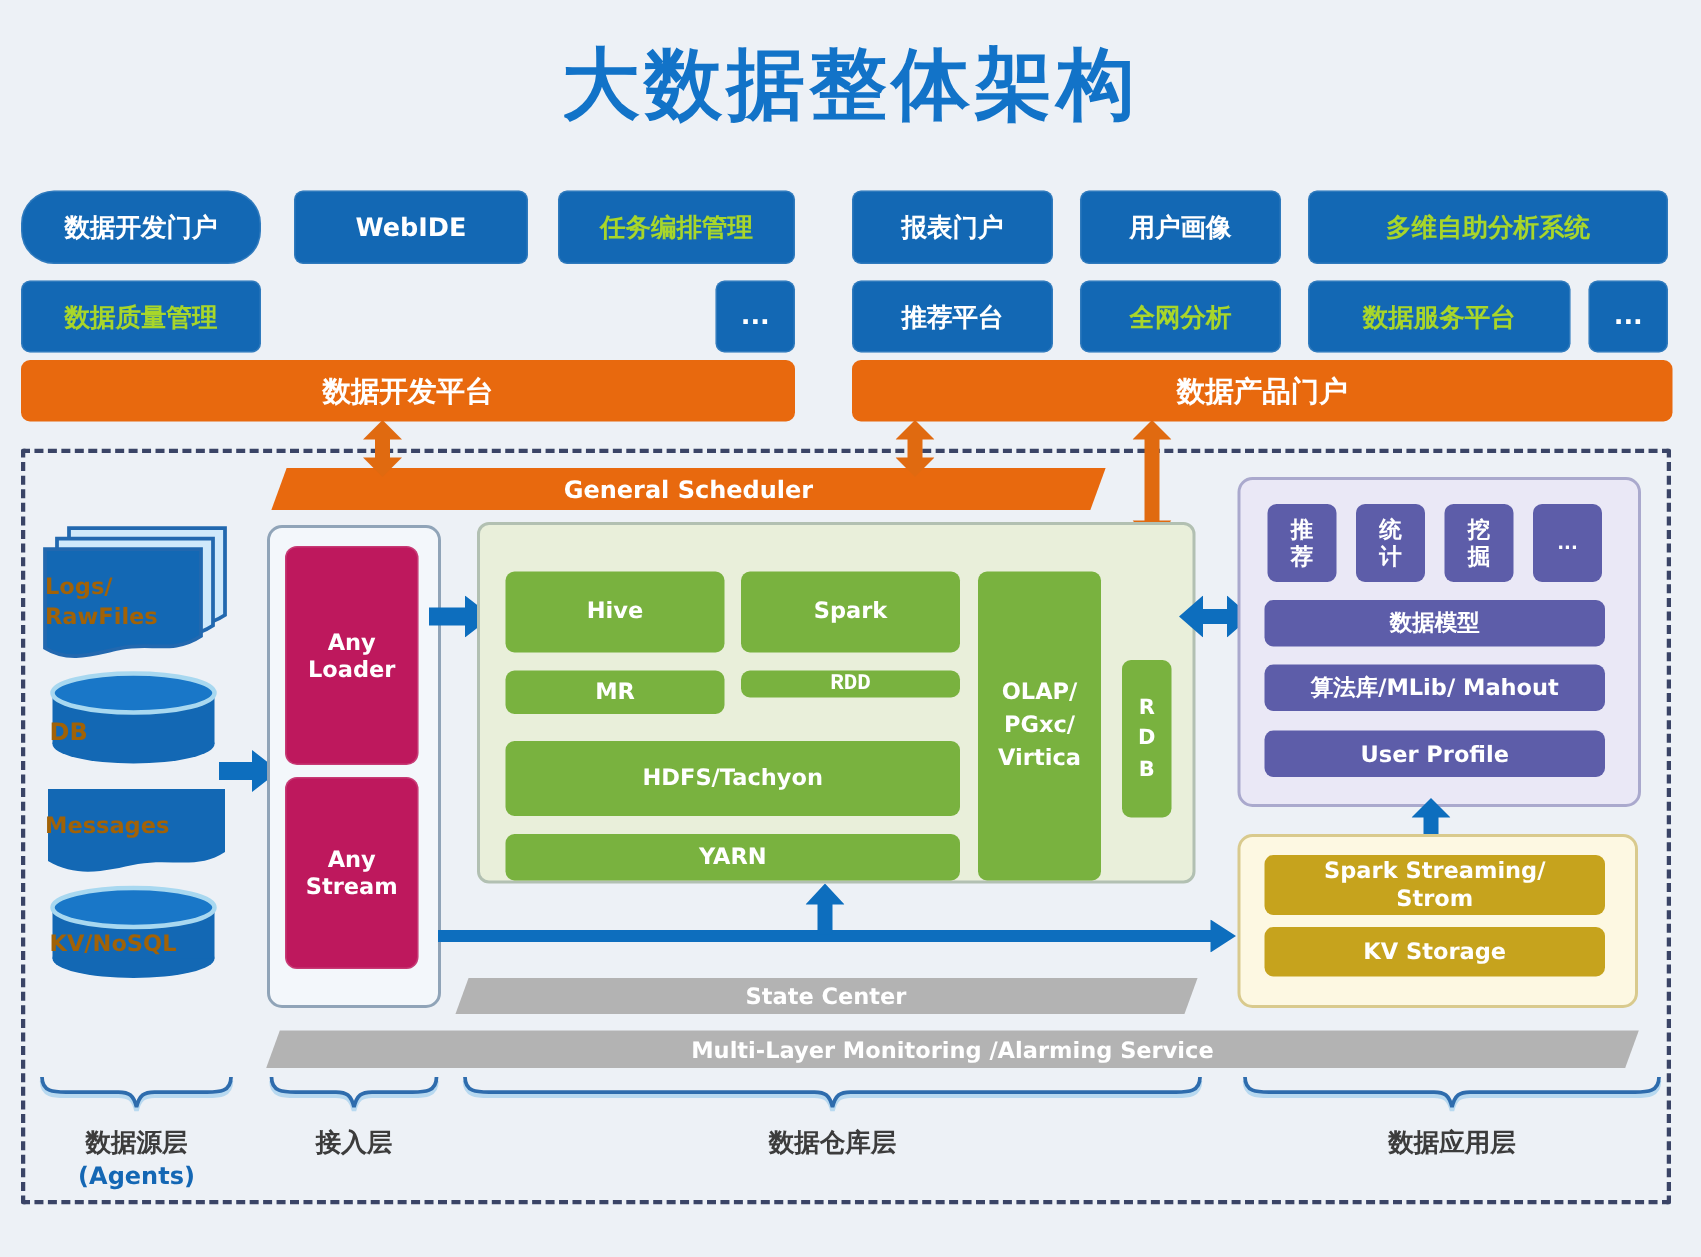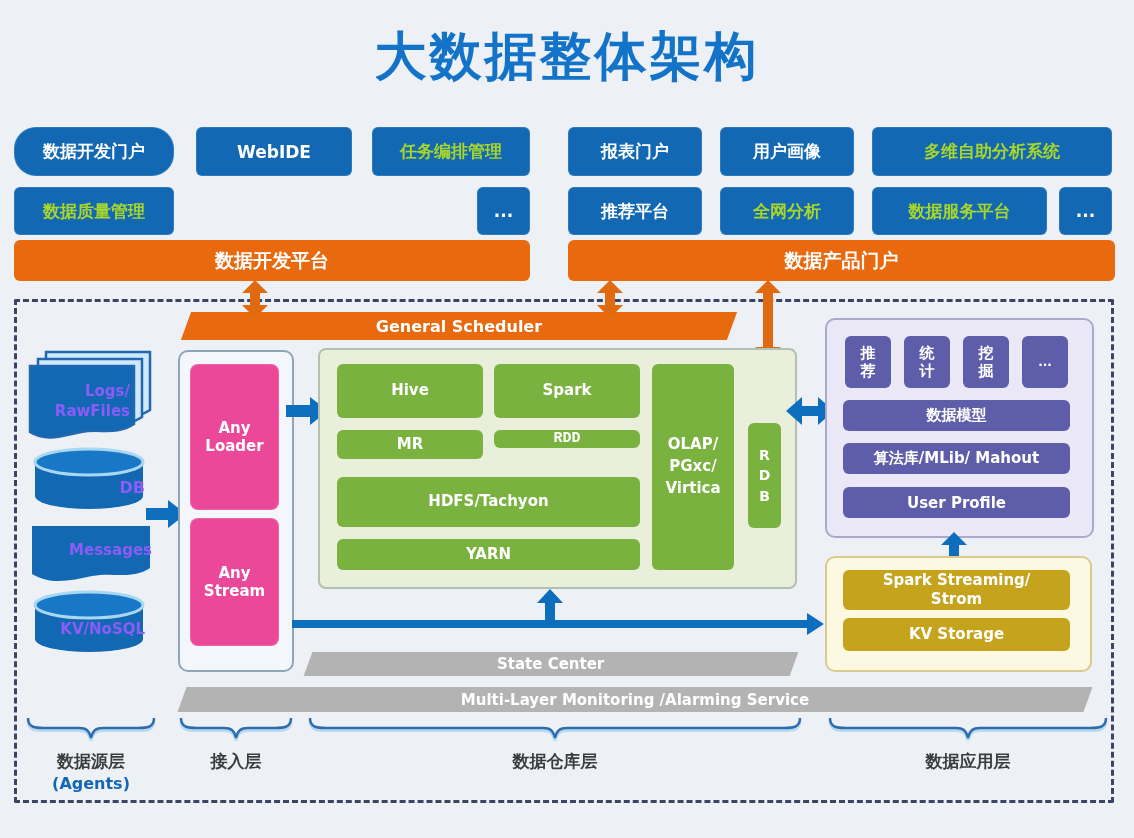--- a/index.html
+++ b/index.html
@@ -38,39 +38,39 @@
   .arr{background:#0d6ebe;}
   .oarr{background:#e06a10;}
   .arrow-right{clip-path:polygon(0 8px,calc(100% - 18px) 8px,calc(100% - 18px) 0,100% 50%,calc(100% - 18px) 100%,calc(100% - 18px) calc(100% - 8px),0 calc(100% - 8px));}
   .arrow-long{clip-path:polygon(0 7px,calc(100% - 17px) 7px,calc(100% - 17px) 0,100% 50%,calc(100% - 17px) 100%,calc(100% - 17px) calc(100% - 7px),0 calc(100% - 7px));}
   .arrow-up{clip-path:polygon(50% 0,100% 14px,calc(50% + 5px) 14px,calc(50% + 5px) 100%,calc(50% - 5px) 100%,calc(50% - 5px) 14px,0 14px);}
   .arrow-dv{clip-path:polygon(50% 0,100% 13px,calc(50% + 5px) 13px,calc(50% + 5px) calc(100% - 13px),100% calc(100% - 13px),50% 100%,0 calc(100% - 13px),calc(50% - 5px) calc(100% - 13px),calc(50% - 5px) 13px,0 13px);}
   .arrow-dh{clip-path:polygon(0 50%,16px 0,16px calc(50% - 5px),calc(100% - 16px) calc(50% - 5px),calc(100% - 16px) 0,100% 50%,calc(100% - 16px) 100%,calc(100% - 16px) calc(50% + 5px),16px calc(50% + 5px),16px 100%);}
   
   .panel{border-radius:10px;}
   .ingest-panel{background:#f3f7fb;border:2px solid #90a4b8;}
-  .ibox{background:#ec4899;border-radius:8px;color:#fff;font-weight:bold;font-size:15px;
+  .ibox{background:#be185d;border-radius:8px;color:#fff;font-weight:bold;font-size:15px;
         display:flex;align-items:center;justify-content:center;text-align:center;white-space:pre-line;
         box-shadow:inset 0 0 0 1px rgba(255,255,255,.15);}
   
   .green-panel{background:#e9efda;border:2px solid #b2c0b2;border-radius:8px;}
   .gbox{background:#79b23f;border-radius:6px;color:#fff;font-weight:bold;font-size:15px;
-        display:flex;align-items:center;justify-content:center;text-align:center;white-space:pre-line;line-height:1.45;}
+        display:flex;align-items:center;justify-content:center;text-align:center;white-space:pre-line;line-height:1.45;margin-top:17px;}
   
   .purple-panel{background:#eae8f6;border:2px solid #aaa9cd;border-radius:10px;}
   .pchip{background:#5d5da9;border-radius:6px;color:#fff;font-weight:bold;font-size:15px;
          display:flex;align-items:center;justify-content:center;text-align:center;white-space:pre-line;line-height:1.2;}
   .pbox{background:#5d5da9;border-radius:6px;color:#fff;font-weight:bold;font-size:15px;
         display:flex;align-items:center;justify-content:center;}
   
   .gold-panel{background:#fdf8e2;border:2px solid #d9ca8d;border-radius:10px;}
   .ybox{background:#c6a31d;border-radius:6px;color:#fff;font-weight:bold;font-size:15px;
         display:flex;align-items:center;justify-content:center;text-align:center;white-space:pre-line;line-height:1.25;}
   
-  .shape-label{color:#8b5cf6;font-weight:bold;text-align:right;white-space:pre-line;line-height:1.3;}
+  .shape-label{color:#a16207;font-weight:bold;text-align:left;white-space:pre-line;line-height:1.3;}
   
   .layer-label{transform:translateX(-50%);font-size:17px;font-weight:bold;color:#3c3c3c;white-space:nowrap;}
   .layer-sub{transform:translateX(-50%);font-size:16px;font-weight:bold;color:#1467b4;white-space:nowrap;}
 </style>
 </head>
 <body>
 
 <div class="stage">
 
   <div class="abs title">大数据整体架构</div>

